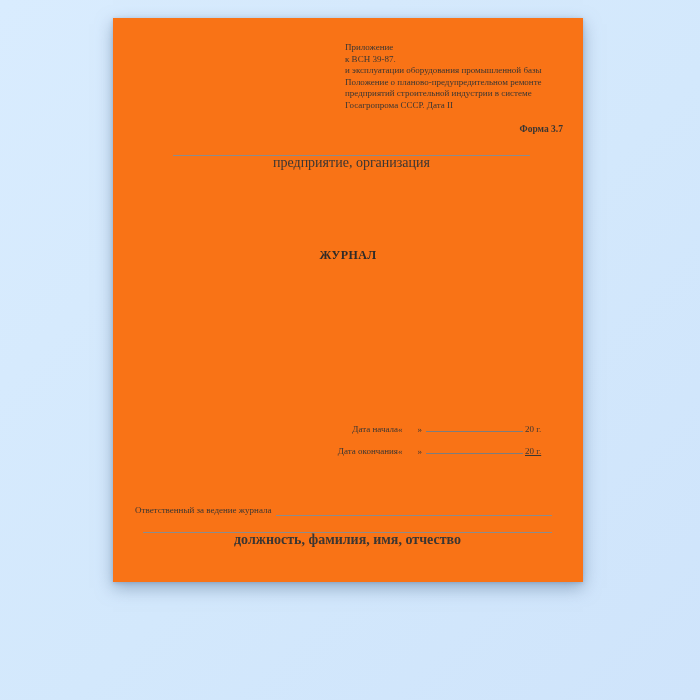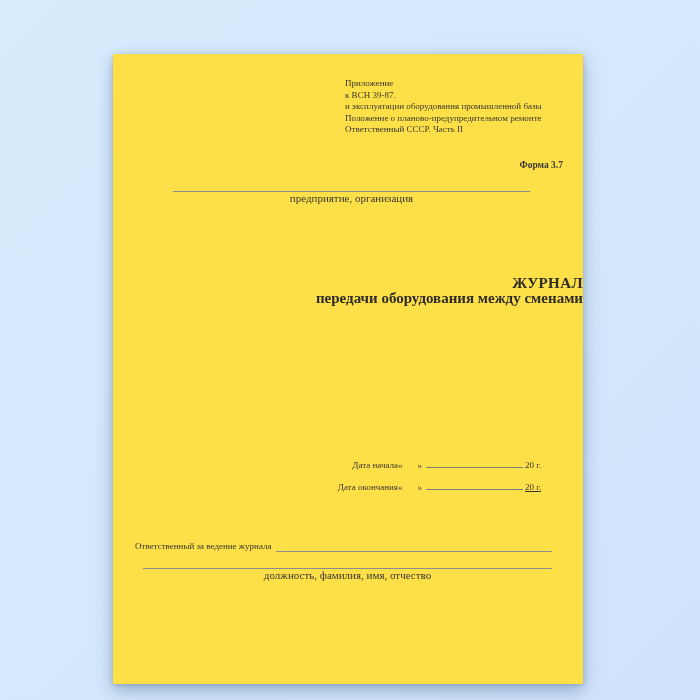--- a/index.html
+++ b/index.html
@@ -17,24 +17,23 @@
   .backdrop {
     position: relative;
     width: 700px;
     height: 700px;
   }
   .page {
     position: absolute;
     left: 113px;
     top: 18px;
     width: 470px;
-    height: 630px;
-    background: #fde047;
+    height: 564px;
+    background: #f97316;
     box-shadow: 0 6px 16px rgba(96, 123, 158, 0.55), 0 1px 4px rgba(96, 123, 158, 0.35);
-    margin-top: 36px;
   }
   
   .appendix {
     position: absolute;
     left: 232px;
     top: 24px;
     width: 230px;
     font-size: 9px;
     line-height: 11.6px;
     white-space: nowrap;
@@ -47,36 +46,36 @@
     font-weight: bold;
     text-align: right;
   }
   
   .ruled-block {
     position: absolute;
     border-top: 1px solid #8c8c8c;
   }
   .ruled-caption {
     text-align: center;
-    font-size: 11px;
+    font-size: 14px;
     padding-top: 1px;
     line-height: 11px;
   }
   .org-block { left: 60px; top: 137px; width: 357px; }
   .section-block { left: 22px; top: 344px; width: 395px; }
-  .signature-block { left: 30px; top: 514px; right: 31px; }
+  .signature-block { left: 30px; top: 514px; right: 31px; font-weight: bold; }
   
   .title-block {
     position: absolute;
     left: 0;
     right: 0;
-    top: 222px;
-    text-align: right;
+    top: 230px;
+    text-align: center;
     font-weight: bold;
-    font-size: 15px;
+    font-size: 12px;
     line-height: 15px;
     color: #2f2b28;
   }
   .title-main { letter-spacing: 0.4px; }
   
   .date-row {
     position: absolute;
     left: 190px;
     white-space: nowrap;
     font-size: 9px;
@@ -129,32 +128,32 @@
 <body>
 
 <div class="backdrop">
   <div class="page">
 
     <div class="appendix">
       <div>Приложение</div>
       <div>к ВСН 39-87.</div>
       <div>и эксплуатации оборудования промышленной базы</div>
       <div>Положение о планово-предупредительном ремонте</div>
-      <div>Ответственный СССР. Часть II</div>
+      <div>предприятий строительной индустрии в системе</div>
+      <div>Госагропрома СССР. Дата II</div>
     </div>
 
     <div class="form-number">Форма 3.7</div>
 
     <div class="ruled-block org-block">
       <div class="ruled-caption">предприятие, организация</div>
     </div>
 
     <div class="title-block">
       <div class="title-main">ЖУРНАЛ</div>
-      <div class="title-sub">передачи оборудования между сменами</div>
     </div>
 
 
     <div class="date-row date-row-1">
       <span class="date-label">Дата начала</span><span class="date-quotes">
           <span>«</span>
           <span>»</span>
         </span><span class="date-fill"></span><span class="date-year">20 г.</span>
     </div>
 

